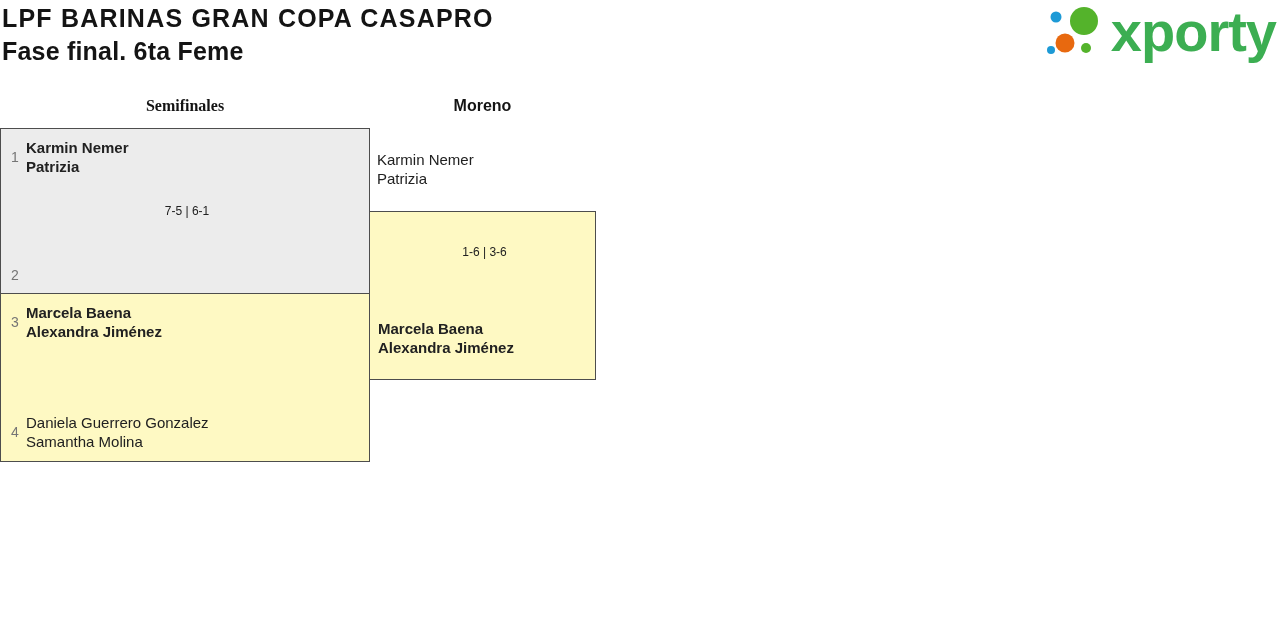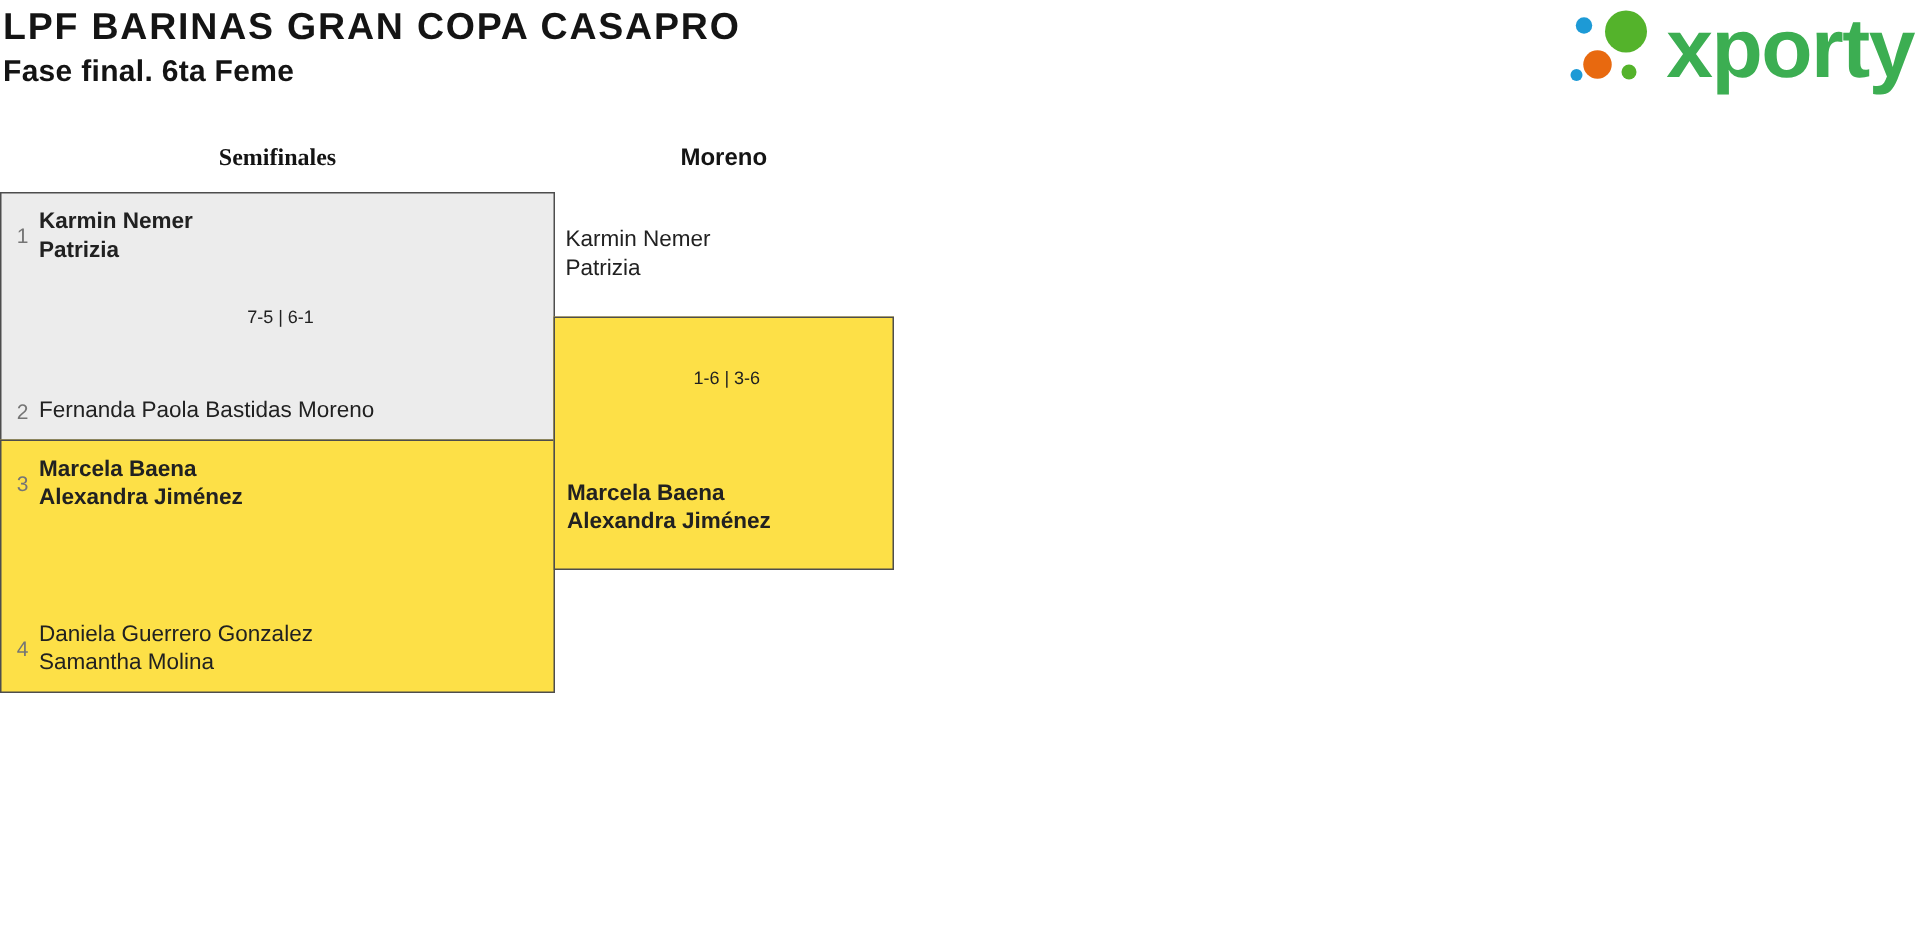--- a/index.html
+++ b/index.html
@@ -5,32 +5,32 @@
   * { margin:0; padding:0; box-sizing:border-box; }
   html, body {
     width:1280px; height:628px; background:#ffffff;
     font-family:"Liberation Sans","DejaVu Sans",sans-serif;
     color:#212121; position:relative; overflow:hidden;
   }
   .abs { position:absolute; }
 
   
   .title    { left:2px; top:4px;  font-size:25px; font-weight:700; letter-spacing:1.2px; color:#141414; white-space:nowrap; }
-  .subtitle { left:2px; top:37px; font-size:20px; font-weight:700; letter-spacing:0.2px; color:#141414; white-space:nowrap; }
+  .subtitle { left:2px; top:37px; font-size:25px; font-weight:700; letter-spacing:0.2px; color:#141414; white-space:nowrap; }
 
   .logo { right:4px; top:4px; display:flex; align-items:center; gap:5px; cursor:pointer; }
   .logo-text { font-size:56px; font-weight:700; letter-spacing:-1px; line-height:1; padding-bottom:8px; color:#3cae52; }
 
   
   .round-header { top:97px; font-size:16px; font-weight:700; text-align:center; color:#141414; }
   .rh-sf    { left:0; width:370px;font-family:Liberation Serif, serif; }
   .rh-final { left:369px; width:227px; }
 
   
-  .match { border:1px solid #4d4d4d; background:#fde047; }
+  .match { border:1px solid #4d4d4d; background:#fef9c3; }
   .shaded { background:#ececec; }
   .sf1 { left:0; top:128px; width:370px; height:166px; }
   .sf2 { left:0; top:293px; width:370px; height:169px; }
   .final-box { left:369px; top:211px; width:227px; height:169px; }
 
   .team { position:absolute; left:0; right:0; display:flex; align-items:center; }
   .t-top    { top:9px; }
   .t-bottom { bottom:10px; }
   .seed { flex:0 0 auto; width:16px; margin-left:6px; margin-right:3px; text-align:center; font-size:14px; color:#757575; }
   .names { font-size:15px; line-height:19px; color:#212121; }
@@ -69,21 +69,20 @@
     <span class="seed">1</span>
     <div class="names winner">
       <div>Karmin Nemer</div>
       <div>Patrizia</div>
     </div>
   </div>
   <div class="score">7-5 | 6-1</div>
   <div class="team t-bottom">
     <span class="seed">2</span>
     <div class="names">
-      <div>Fernanda Paola Bastidas Moreno</div>
     </div>
   </div>
 </div>
 
 <div class="abs match sf2">
   <div class="team t-top">
     <span class="seed">3</span>
     <div class="names winner">
       <div>Marcela Baena</div>
       <div>Alexandra Jiménez</div>

